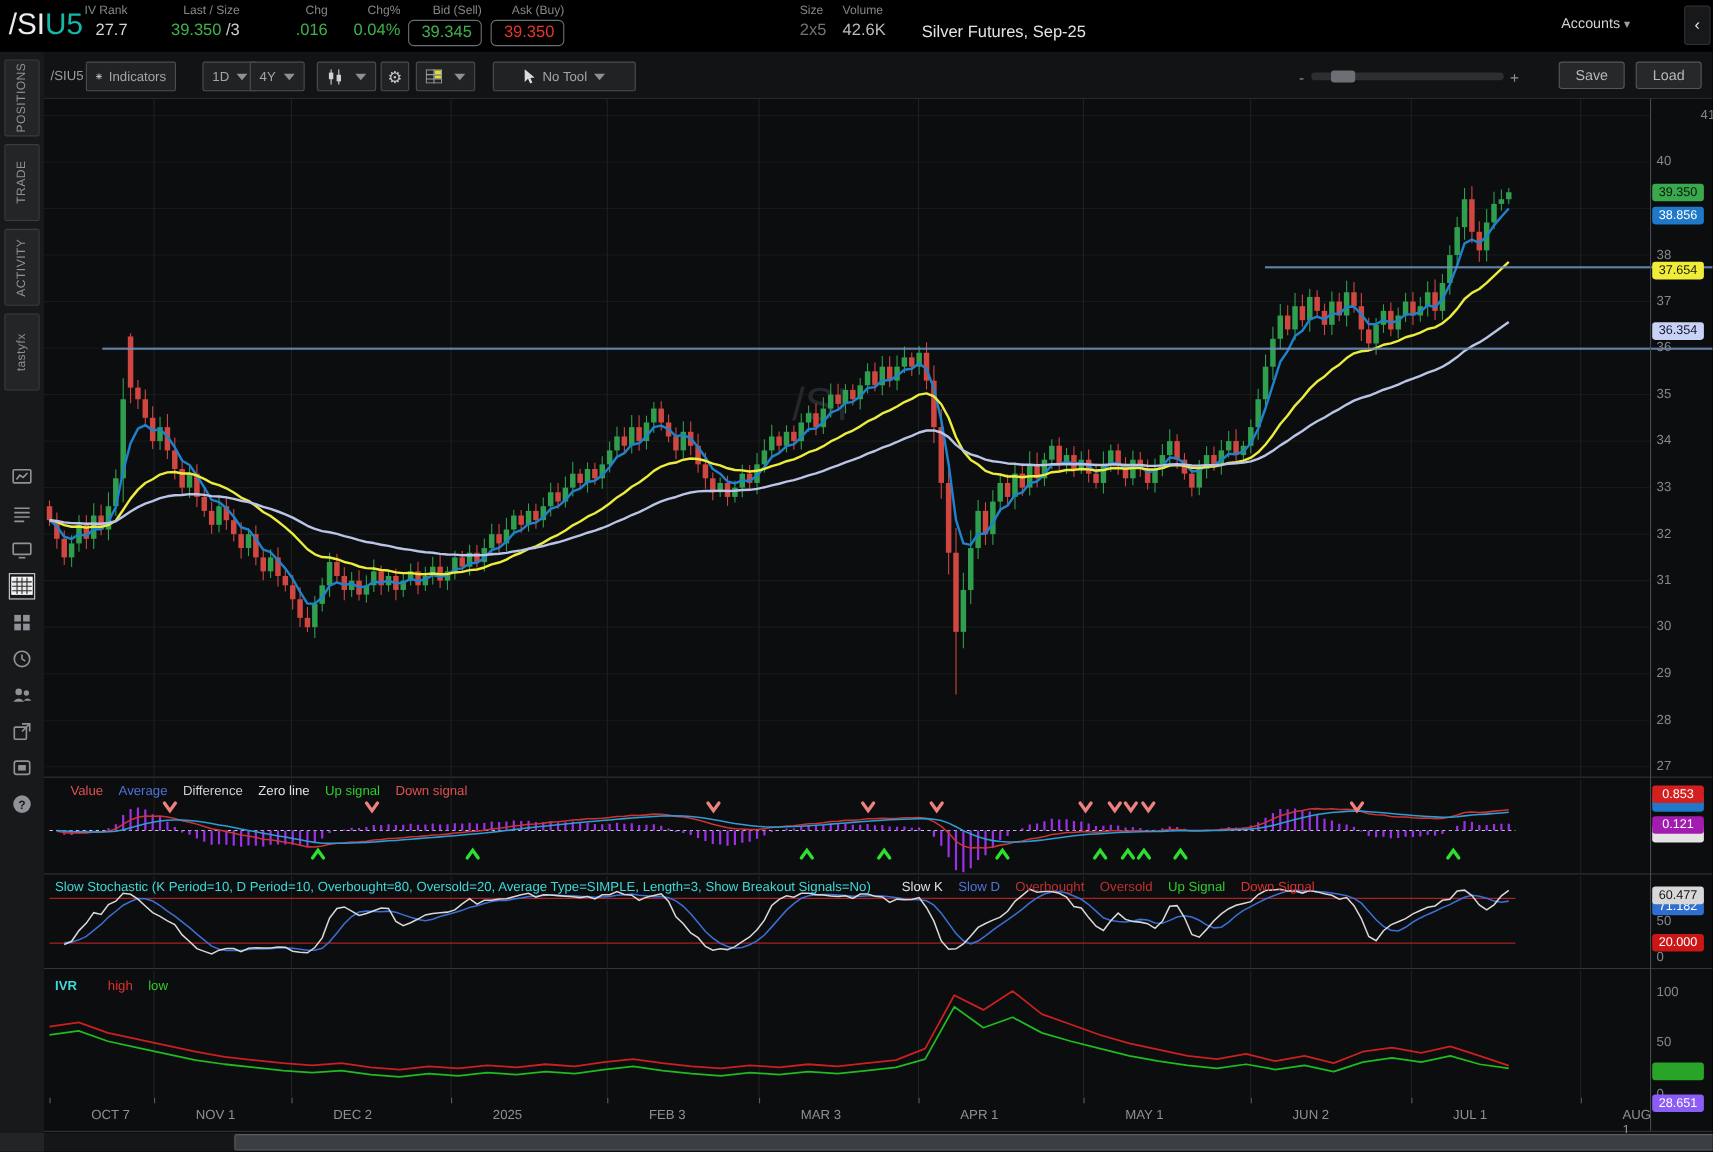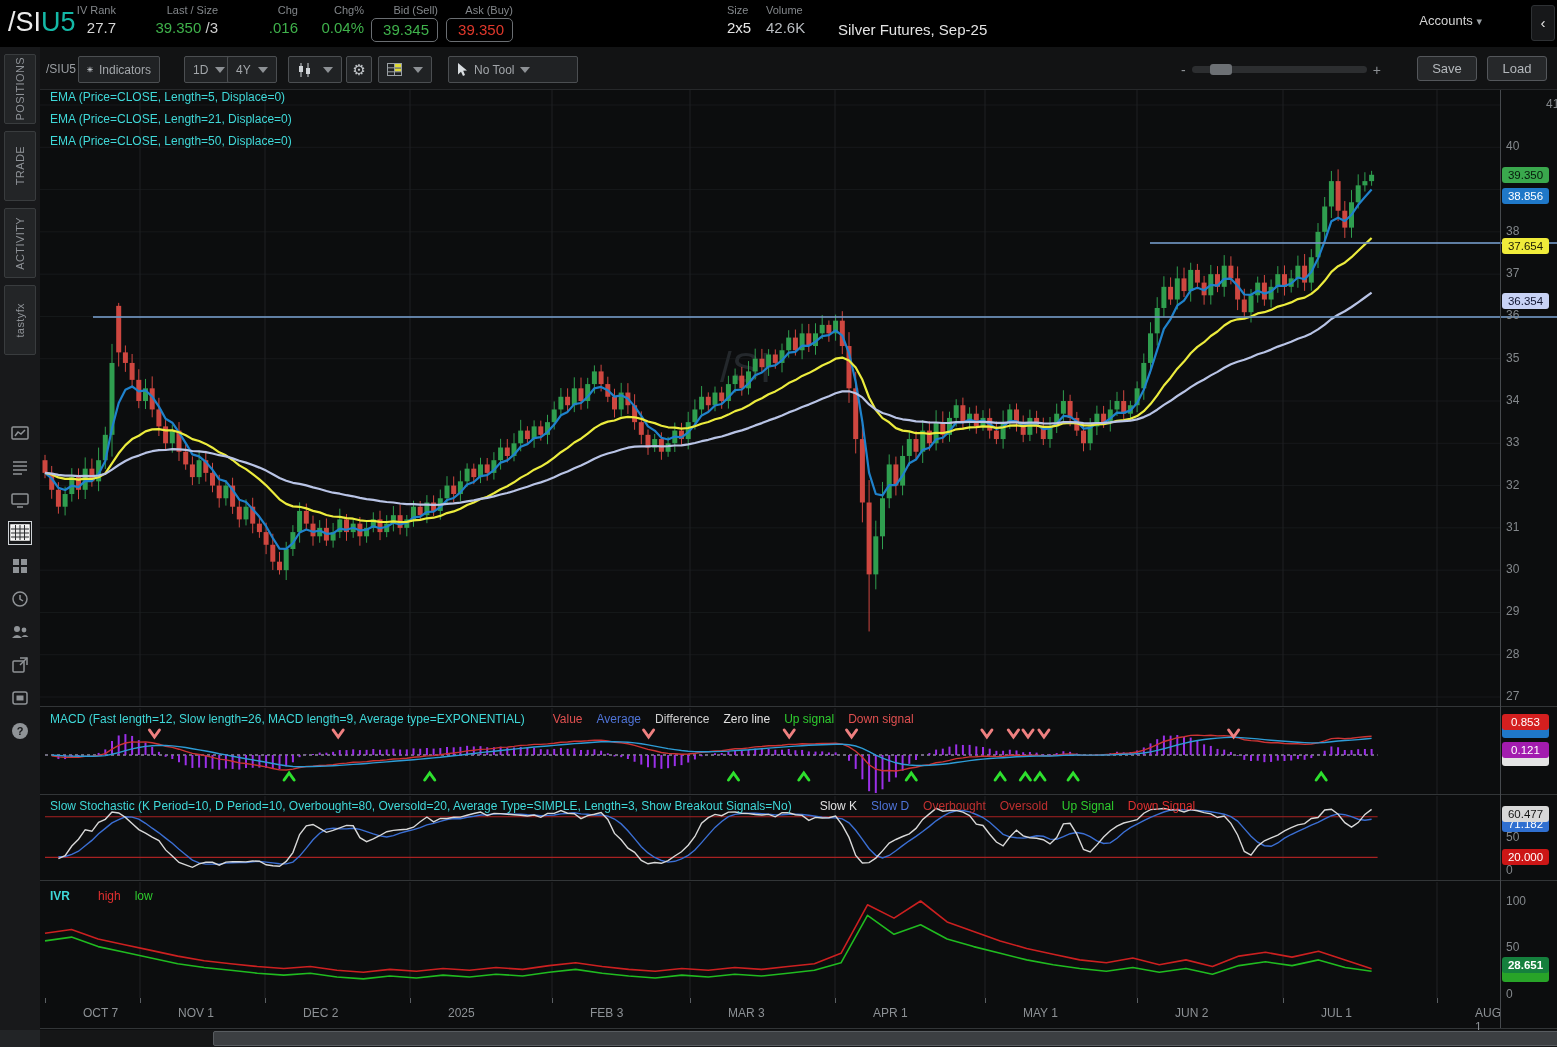--- a/index.html
+++ b/index.html
@@ -92,21 +92,21 @@
     <div class="hcol" style="left:371px; width:67px;">
       <div class="hlabel">Bid (Sell)</div>
       <div class="qbox green">39.345</div>
     </div>
     <div class="hcol" style="left:446px; width:67px;">
       <div class="hlabel">Ask (Buy)</div>
       <div class="qbox red">39.350</div>
     </div>
     <div class="hcol" style="left:727px; width:30px;">
       <div class="hlabel" style="text-align:left">Size</div>
-      <div class="hval" style="text-align:left; color:#e5e5e5">2x5</div>
+      <div class="hval" style="text-align:left; color:#737373">2x5</div>
     </div>
     <div class="hcol" style="left:766px; width:55px;">
       <div class="hlabel" style="text-align:left">Volume</div>
       <div class="hval" style="text-align:left; color:#b8bcc0">42.6K</div>
     </div>
     <div class="hcol" style="left:838px; top:21px;">
       <div style="font-size:15px; color:#e4e4e4">Silver Futures, Sep-25</div>
     </div>
     <div class="accounts"><span>Accounts</span> <span class="caret">▾</span></div>
     <div class="collapse-box">‹</div>
@@ -246,21 +246,21 @@
       <svg width="15" height="13" viewBox="0 0 15 13">
           <rect x="0.5" y="0.5" width="14" height="12" fill="none" stroke="#9aa0a4"></rect>
           <rect x="8" y="1" width="6" height="3.5" fill="#e0da36"></rect>
           <rect x="8" y="5.5" width="6" height="3" fill="#e0da36"></rect>
           <line x1="7.5" y1="0" x2="7.5" y2="13" stroke="#9aa0a4"></line>
           <line x1="0" y1="4.8" x2="15" y2="4.8" stroke="#9aa0a4"></line>
           <line x1="0" y1="8.8" x2="15" y2="8.8" stroke="#9aa0a4"></line>
         </svg>
       <span class="caret-dn"></span>
     </div>
-    <div class="tb-btn" style="left:408px; width:130px; justify-content:flex-start;">
+    <div class="tb-btn" style="left:408px; width:130px; justify-content:center;">
       <svg width="11" height="14" viewBox="0 0 11 14">
           <polygon points="1,0 1,11.5 4,8.7 6,13 8,12 6.2,7.8 10,7.5" fill="#d8dcdf"></polygon>
         </svg>
       <span>No Tool</span>
       <span class="caret-dn"></span>
     </div>
     <div class="tb-right" style="left:1135px;">
       <span class="zoom-minus">-</span>
       <div class="zoom-track">
           <div class="zoom-handle"></div>
@@ -956,28 +956,22 @@
       <line x1="650" y1="0" x2="650" y2="116" stroke="#212325"></line>
       <line x1="795" y1="0" x2="795" y2="116" stroke="#212325"></line>
       <line x1="945" y1="0" x2="945" y2="116" stroke="#212325"></line>
       <line x1="1097" y1="0" x2="1097" y2="116" stroke="#212325"></line>
       <line x1="1243" y1="0" x2="1243" y2="116" stroke="#212325"></line>
       <line x1="1397" y1="0" x2="1397" y2="116" stroke="#212325"></line>
       <path d="M5.0 51.3 L31.5 47.5 L58.1 57.0 L84.6 62.7 L111.1 68.4 L137.7 74.1 L164.2 78.8 L190.7 81.7 L217.3 84.5 L243.8 86.5 L270.3 84.5 L296.9 88.3 L323.4 90.3 L349.9 87.4 L376.4 89.3 L403.0 86.5 L429.5 88.3 L456.0 85.5 L482.6 87.4 L509.1 83.6 L535.6 80.8 L562.2 84.5 L588.7 87.4 L615.2 89.3 L641.8 86.5 L668.3 88.3 L694.8 85.5 L721.4 87.4 L747.9 84.5 L774.4 81.7 L801.0 71.3 L827.5 22.8 L854.0 36.1 L880.6 19.0 L907.1 39.9 L933.6 49.4 L960.2 58.9 L986.7 66.5 L1013.2 72.2 L1039.7 77.9 L1066.3 80.8 L1092.8 76.0 L1119.3 82.7 L1145.9 77.9 L1172.4 84.5 L1198.9 74.1 L1225.5 70.3 L1252.0 75.1 L1278.5 69.3 L1305.1 77.9 L1331.6 86.8" stroke="#cc2020" stroke-width="1.6" fill="none" stroke-linejoin="round"></path>
       <path d="M5.0 58.9 L31.5 55.1 L58.1 64.6 L84.6 70.3 L111.1 76.0 L137.7 81.7 L164.2 85.5 L190.7 88.3 L217.3 91.2 L243.8 93.1 L270.3 91.2 L296.9 95.0 L323.4 96.9 L349.9 94.0 L376.4 96.0 L403.0 93.1 L429.5 95.0 L456.0 92.2 L482.6 94.0 L509.1 90.3 L535.6 87.4 L562.2 91.2 L588.7 94.0 L615.2 96.0 L641.8 93.1 L668.3 95.0 L694.8 92.2 L721.4 94.0 L747.9 91.2 L774.4 88.3 L801.0 80.8 L827.5 33.3 L854.0 52.3 L880.6 42.8 L907.1 57.0 L933.6 64.6 L960.2 71.3 L986.7 77.9 L1013.2 82.7 L1039.7 86.5 L1066.3 89.3 L1092.8 85.5 L1119.3 90.3 L1145.9 86.5 L1172.4 92.2 L1198.9 83.6 L1225.5 79.8 L1252.0 83.6 L1278.5 77.9 L1305.1 85.5 L1331.6 89.3" stroke="#20bb20" stroke-width="1.6" fill="none" stroke-linejoin="round"></path>
     </svg>
 
-  <div id="ema-labels">
-    <div>EMA (Price=CLOSE, Length=5, Displace=0)</div>
-    <div>EMA (Price=CLOSE, Length=21, Displace=0)</div>
-    <div>EMA (Price=CLOSE, Length=50, Displace=0)</div>
-  </div>
 
   <div class="ind-label-row" style="top:712px;">
-    <span class="ind-main">MACD (Fast length=12, Slow length=26, MACD length=9, Average type=EXPONENTIAL)</span>
       <span id="macd-legend"><span style="color: rgb(224, 80, 80); margin-left: 14px;">Value</span><span style="color: rgb(79, 116, 216); margin-left: 14px;">Average</span><span style="color: rgb(208, 208, 208); margin-left: 14px;">Difference</span><span style="color: rgb(224, 224, 224); margin-left: 14px;">Zero line</span><span style="color: rgb(46, 204, 46); margin-left: 14px;">Up signal</span><span style="color: rgb(224, 80, 80); margin-left: 14px;">Down signal</span></span>
   </div>
   <div class="ind-label-row" style="top:799px;">
     <span class="ind-main">Slow Stochastic (K Period=10, D Period=10, Overbought=80, Oversold=20, Average Type=SIMPLE, Length=3, Show Breakout Signals=No)</span>
       <span id="stoch-legend"><span style="color: rgb(224, 224, 224); margin-left: 14px;">Slow K</span><span style="color: rgb(79, 116, 216); margin-left: 14px;">Slow D</span><span style="color: rgb(192, 48, 48); margin-left: 14px;">Overbought</span><span style="color: rgb(192, 48, 48); margin-left: 14px;">Oversold</span><span style="color: rgb(46, 204, 46); margin-left: 14px;">Up Signal</span><span style="color: rgb(224, 48, 48); margin-left: 14px;">Down Signal</span></span>
   </div>
   <div class="ind-label-row" style="top:889px;">
     <span class="ind-main" style="font-weight:bold">IVR</span>
       <span id="ivr-legend"><span style="color: rgb(224, 48, 48); margin-left: 14px;">high</span><span style="color: rgb(46, 204, 46); margin-left: 14px;">low</span></span>
   </div>
@@ -1006,21 +1000,21 @@
       <div class="badge" style="top: 187.661px; background: rgb(31, 120, 200); color: rgb(255, 255, 255); z-index: 7;">38.856</div>
       <div class="badge" style="top: 238.489px; background: rgb(240, 236, 58); color: rgb(28, 28, 6); z-index: 7;">37.654</div>
       <div class="badge" style="top: 293.461px; background: rgb(200, 210, 245); color: rgb(18, 22, 49); z-index: 7;">36.354</div>
       <div class="badge" style="top: 714px; background: rgb(212, 31, 31); color: rgb(255, 255, 255); z-index: 7;">0.853</div>
       <div class="badge" style="top: 722px; background: rgb(31, 120, 200); color: rgb(255, 255, 255); z-index: 6;"></div>
       <div class="badge" style="top: 742px; background: #a21caf; color: rgb(255, 255, 255); z-index: 7;">0.121</div>
       <div class="badge" style="top: 750px; background: rgb(228, 228, 228); color: rgb(17, 17, 17); z-index: 6;"></div>
       <div class="badge" style="top: 806px; background: rgb(216, 216, 216); color: rgb(20, 20, 20); z-index: 7;">60.477</div>
       <div class="badge" style="top: 816px; background: rgb(47, 111, 208); color: rgb(255, 255, 255); z-index: 6;">71.182</div>
       <div class="badge" style="top: 849px; background: rgb(204, 22, 22); color: rgb(255, 255, 255); z-index: 7;">20.000</div>
-      <div class="badge" style="top: 957px; background: #15803d; color: rgb(255, 255, 255); z-index: 7; font-weight: bold;">28.651</div>
+      <div class="badge" style="top: 995px; background: #8b5cf6; color: rgb(255, 255, 255); z-index: 7;">28.651</div>
       <div class="badge" style="top: 966px; background: rgb(40, 164, 40); color: rgb(255, 255, 255); z-index: 6;"></div>
       <div class="tick-label" style="top: 830px;">50</div>
       <div class="tick-label" style="top: 863px;">0</div>
       <div class="tick-label" style="top: 894px;">100</div>
       <div class="tick-label" style="top: 940px;">50</div>
       <div class="tick-label" style="top: 987px;">0</div>
     </div>
   <div id="time-axis">
       <div class="month-tick" style="left: 5px;"></div>
       <div class="month-label" style="left: 7px;">OCT 7</div>

